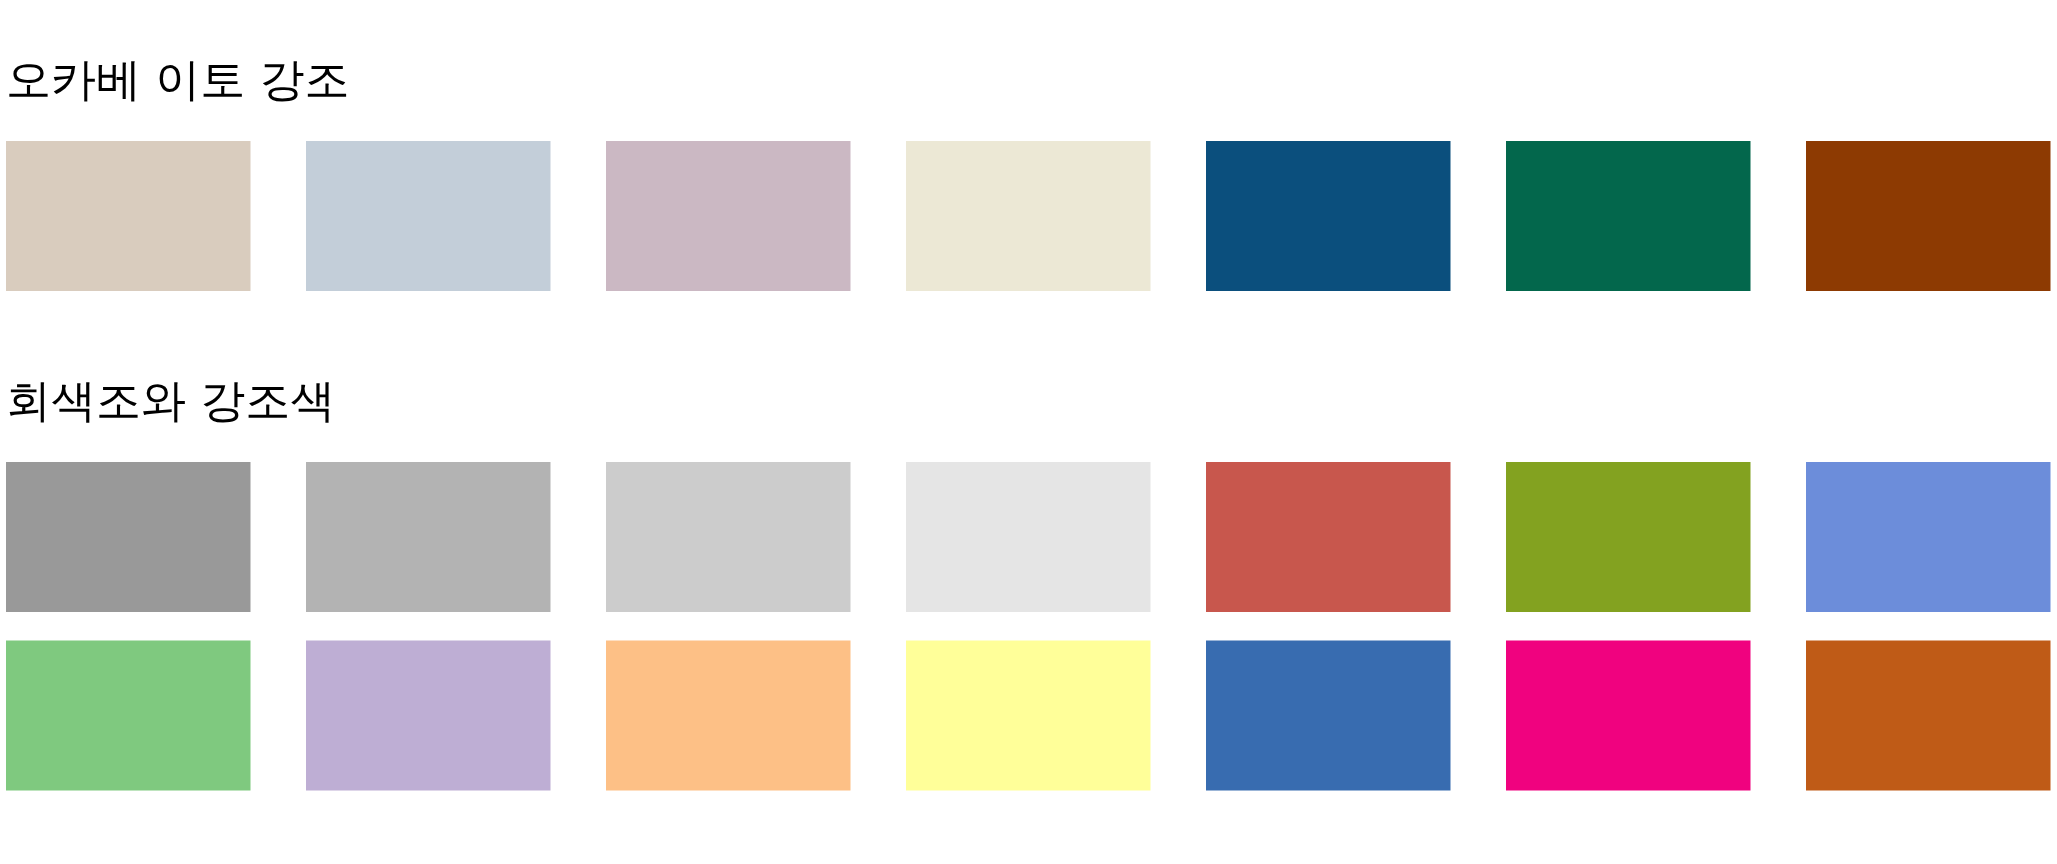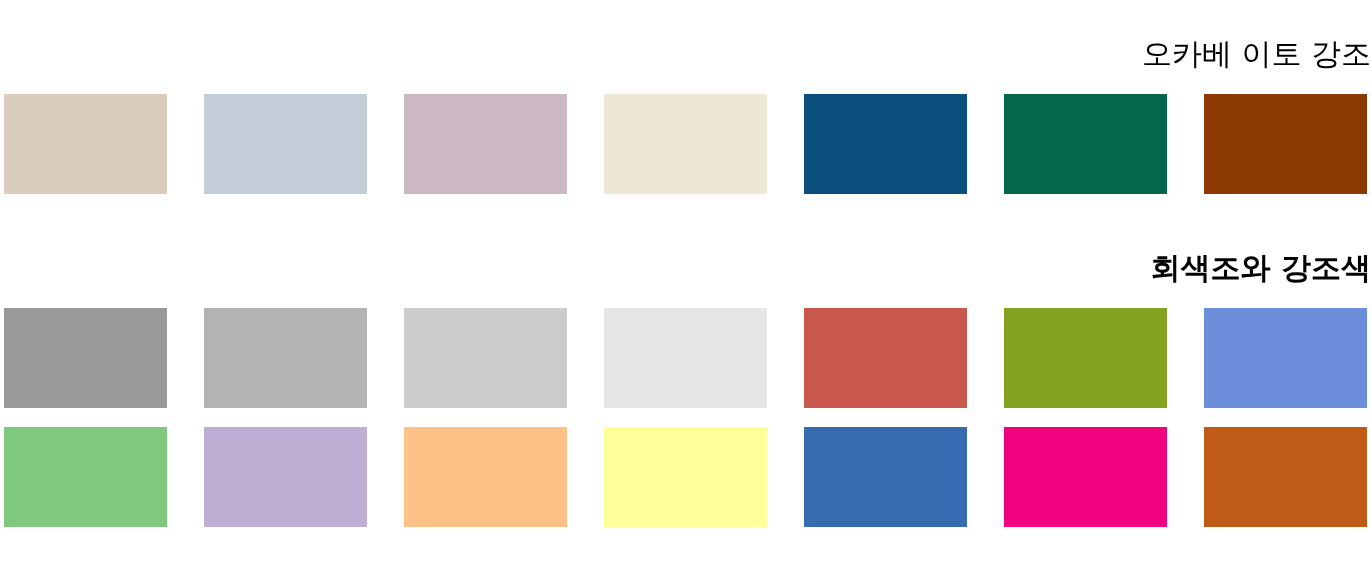--- a/index.html
+++ b/index.html
@@ -25,21 +25,20 @@
     box-sizing: border-box;
   }
   .section-title {
     font-size: 30px;
     font-weight: 400;
     color: #000000;
     line-height: 1.0;
     padding-left: 4px;
     white-space: nowrap;
     letter-spacing: 0px;
-    text-align: right;
   }
   .swatch-row {
     display: flex;
     flex-direction: row;
     align-items: flex-start;
     padding-left: 4px;
     box-sizing: border-box;
   }
   .swatch {
     width: 163px;
@@ -48,21 +47,21 @@
     flex: 0 0 auto;
   }
   .swatch:last-child {
     margin-right: 0;
   }
 
   
   #section-1 .section-title { padding-top: 14px; }
   #section-1 .swatch-row { margin-top: 19px; }
   
-  #section-2 .section-title { padding-top: 34px; font-weight: bold; }
+  #section-2 .section-title { padding-top: 34px; }
   #section-2 .swatch-row { margin-top: 19px; }
   
   #section-3 .section-title { padding-top: 34px; }
   #section-3 .swatch-row { margin-top: 19px; }
 </style>
 </head>
 <body>
 
 <div class="palette-page" style="background-color: rgb(255, 255, 255);">
 

